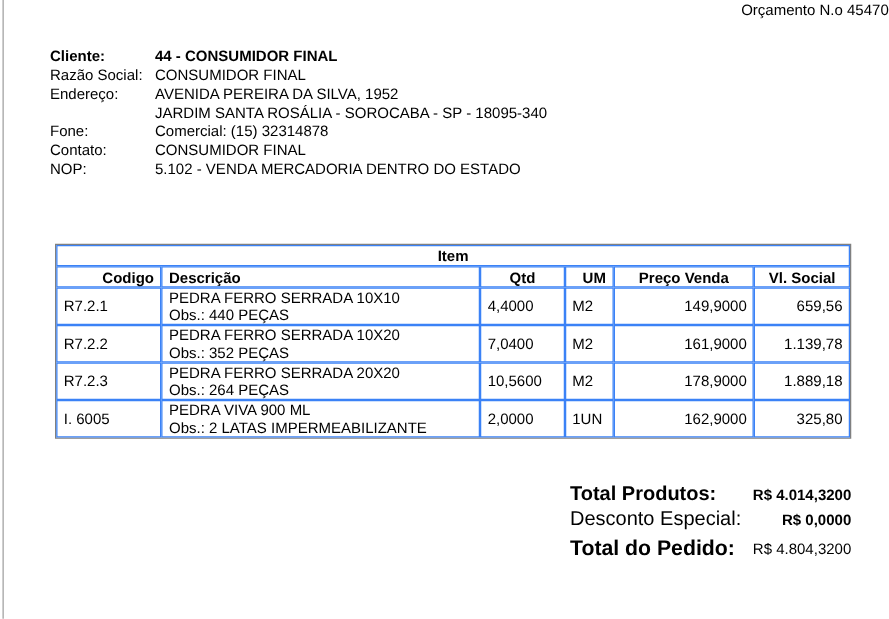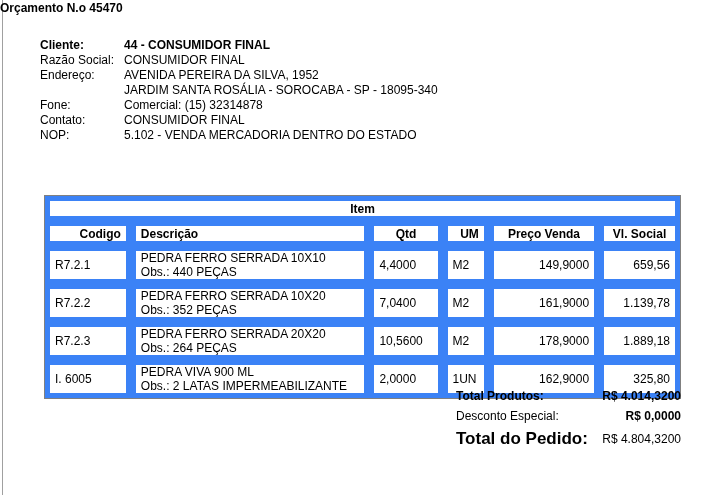--- a/index.html
+++ b/index.html
@@ -4,58 +4,58 @@
 <style>
   html, body { margin: 0; padding: 0; background: #ffffff; }
   body {
     width: 711px; height: 495px; position: relative; overflow: hidden;
     font-family: "Liberation Sans", sans-serif; font-size: 12px; color: #000;
   }
   .left-rule {
     position: absolute; left: 2px; top: 0; width: 1px; height: 495px; background: #a0a0a0;
   }
   .title {
-    position: absolute; top: 1px; left: 0; width: 711px; text-align: left;
-    font-weight: bold; font-size: 12px;
+    position: absolute; top: 1px; left: 0; width: 711px; text-align: right;
+    font-weight: normal; font-size: 12px;
   }
   .client {
     position: absolute; left: 40px; top: 38px;
     border-collapse: collapse;
   }
   .client td { padding: 0; height: 15px; line-height: 15px; vertical-align: top; white-space: nowrap; }
   .client td.lbl { width: 84px; }
   .client .bold { font-weight: bold; }
   .ie-label { display: inline-block; margin-left: 28px; }
   .ie-val { display: inline-block; margin-left: 6px; }
 
   table.items {
     position: absolute; left: 44px; top: 195px; width: 637px;
     border-collapse: separate; border-spacing: 0;
     border: 1px solid #808080;
   }
   table.items th, table.items td {
-    border: 5px solid #3b82f6; padding: 0 5px; line-height: 14px;
+    border: 1px solid #3b82f6; padding: 0 5px; line-height: 14px;
   }
   table.items th { font-weight: bold; height: 15px; }
   table.items th.group { text-align: center; }
   table.items th.c { text-align: right; }
   table.items th.l { text-align: left; }
   table.items td { height: 28px; vertical-align: middle; }
   .col-cod { width: 73px; }
   .col-desc { width: 246px; }
   .col-qtd { width: 56px; }
   .col-um { width: 27px; }
   .col-preco { width: 102px; text-align: right; }
   .col-total { width: 65px; text-align: right; }
 
   .totals {
     position: absolute; left: 456px; top: 386px; border-collapse: collapse;
   }
   .totals td { padding: 0; white-space: nowrap; }
-  .totals .lbl { font-weight: bold; font-size: 12px; height: 20px; width: 142px; }
+  .totals .lbl { font-weight: bold; font-size: 16px; height: 20px; width: 142px; }
   .totals .val { text-align: right; font-weight: bold; font-size: 12px; width: 83px; }
   .totals .lbl.normal { font-weight: normal; }
   .totals .lbl.big { font-size: 17px; height: 26px; }
   .totals .val.big-val { font-weight: normal; }
 </style>
 </head>
 <body>
 
 <div class="left-rule"></div>
 

